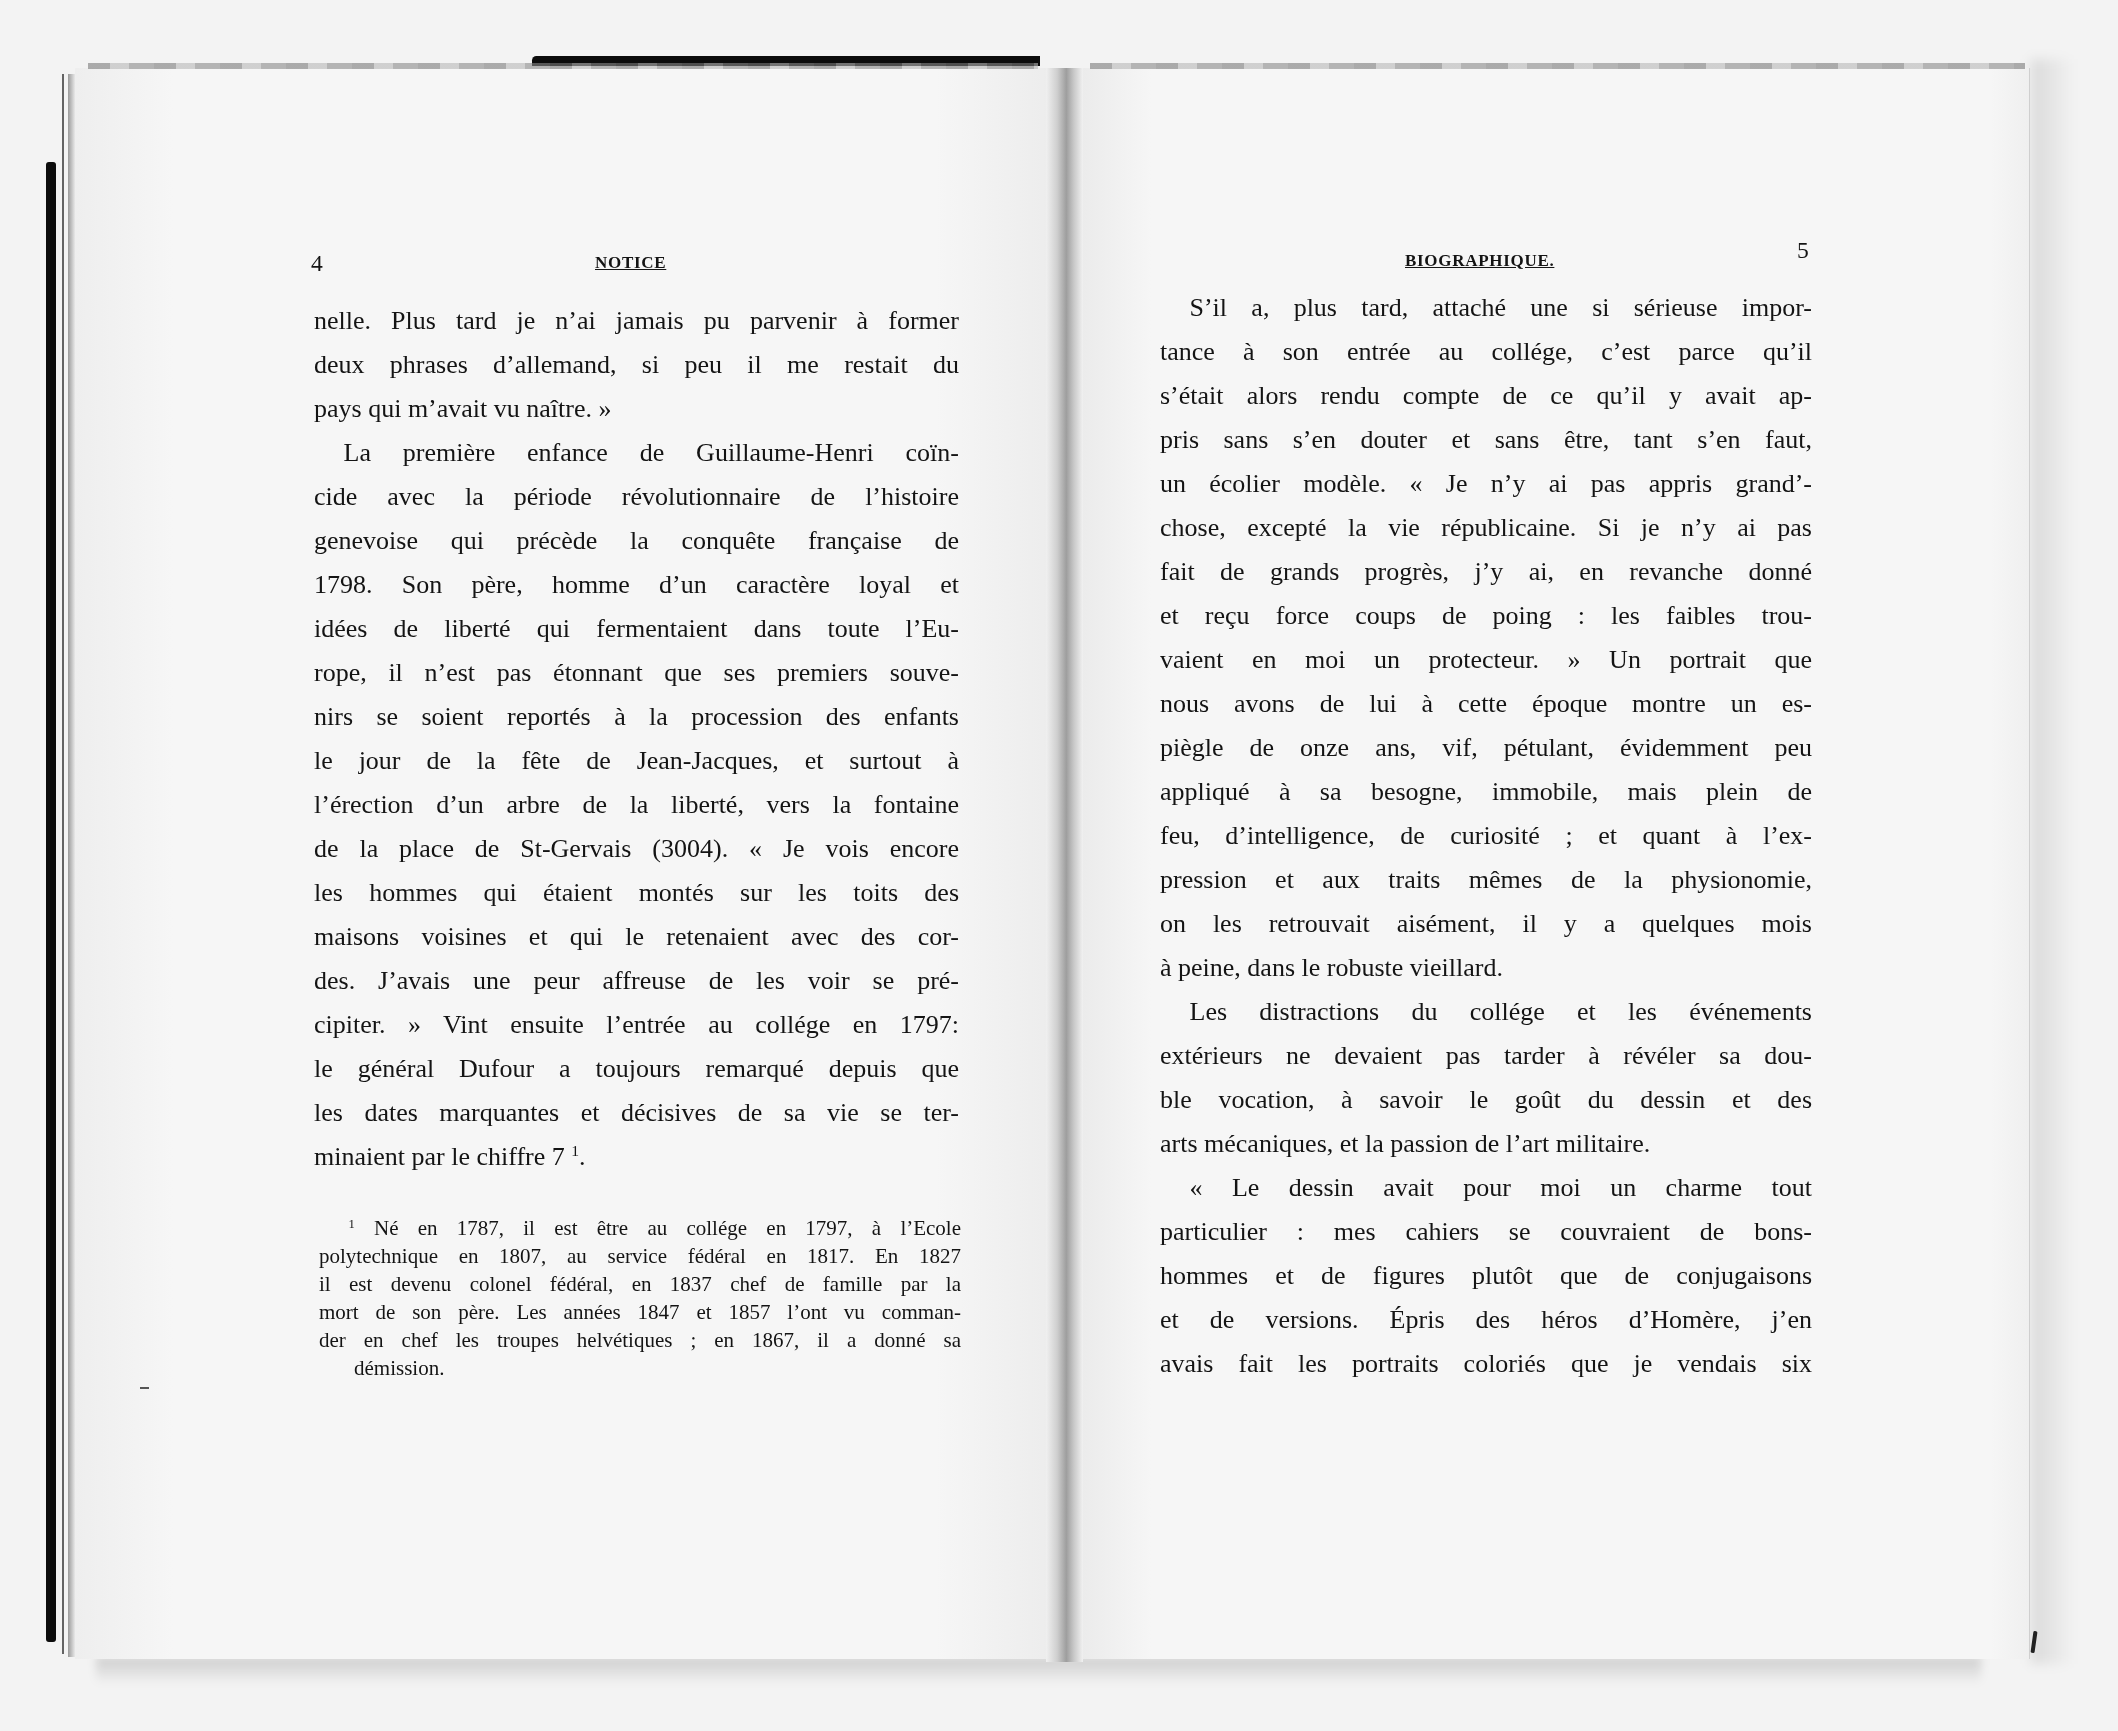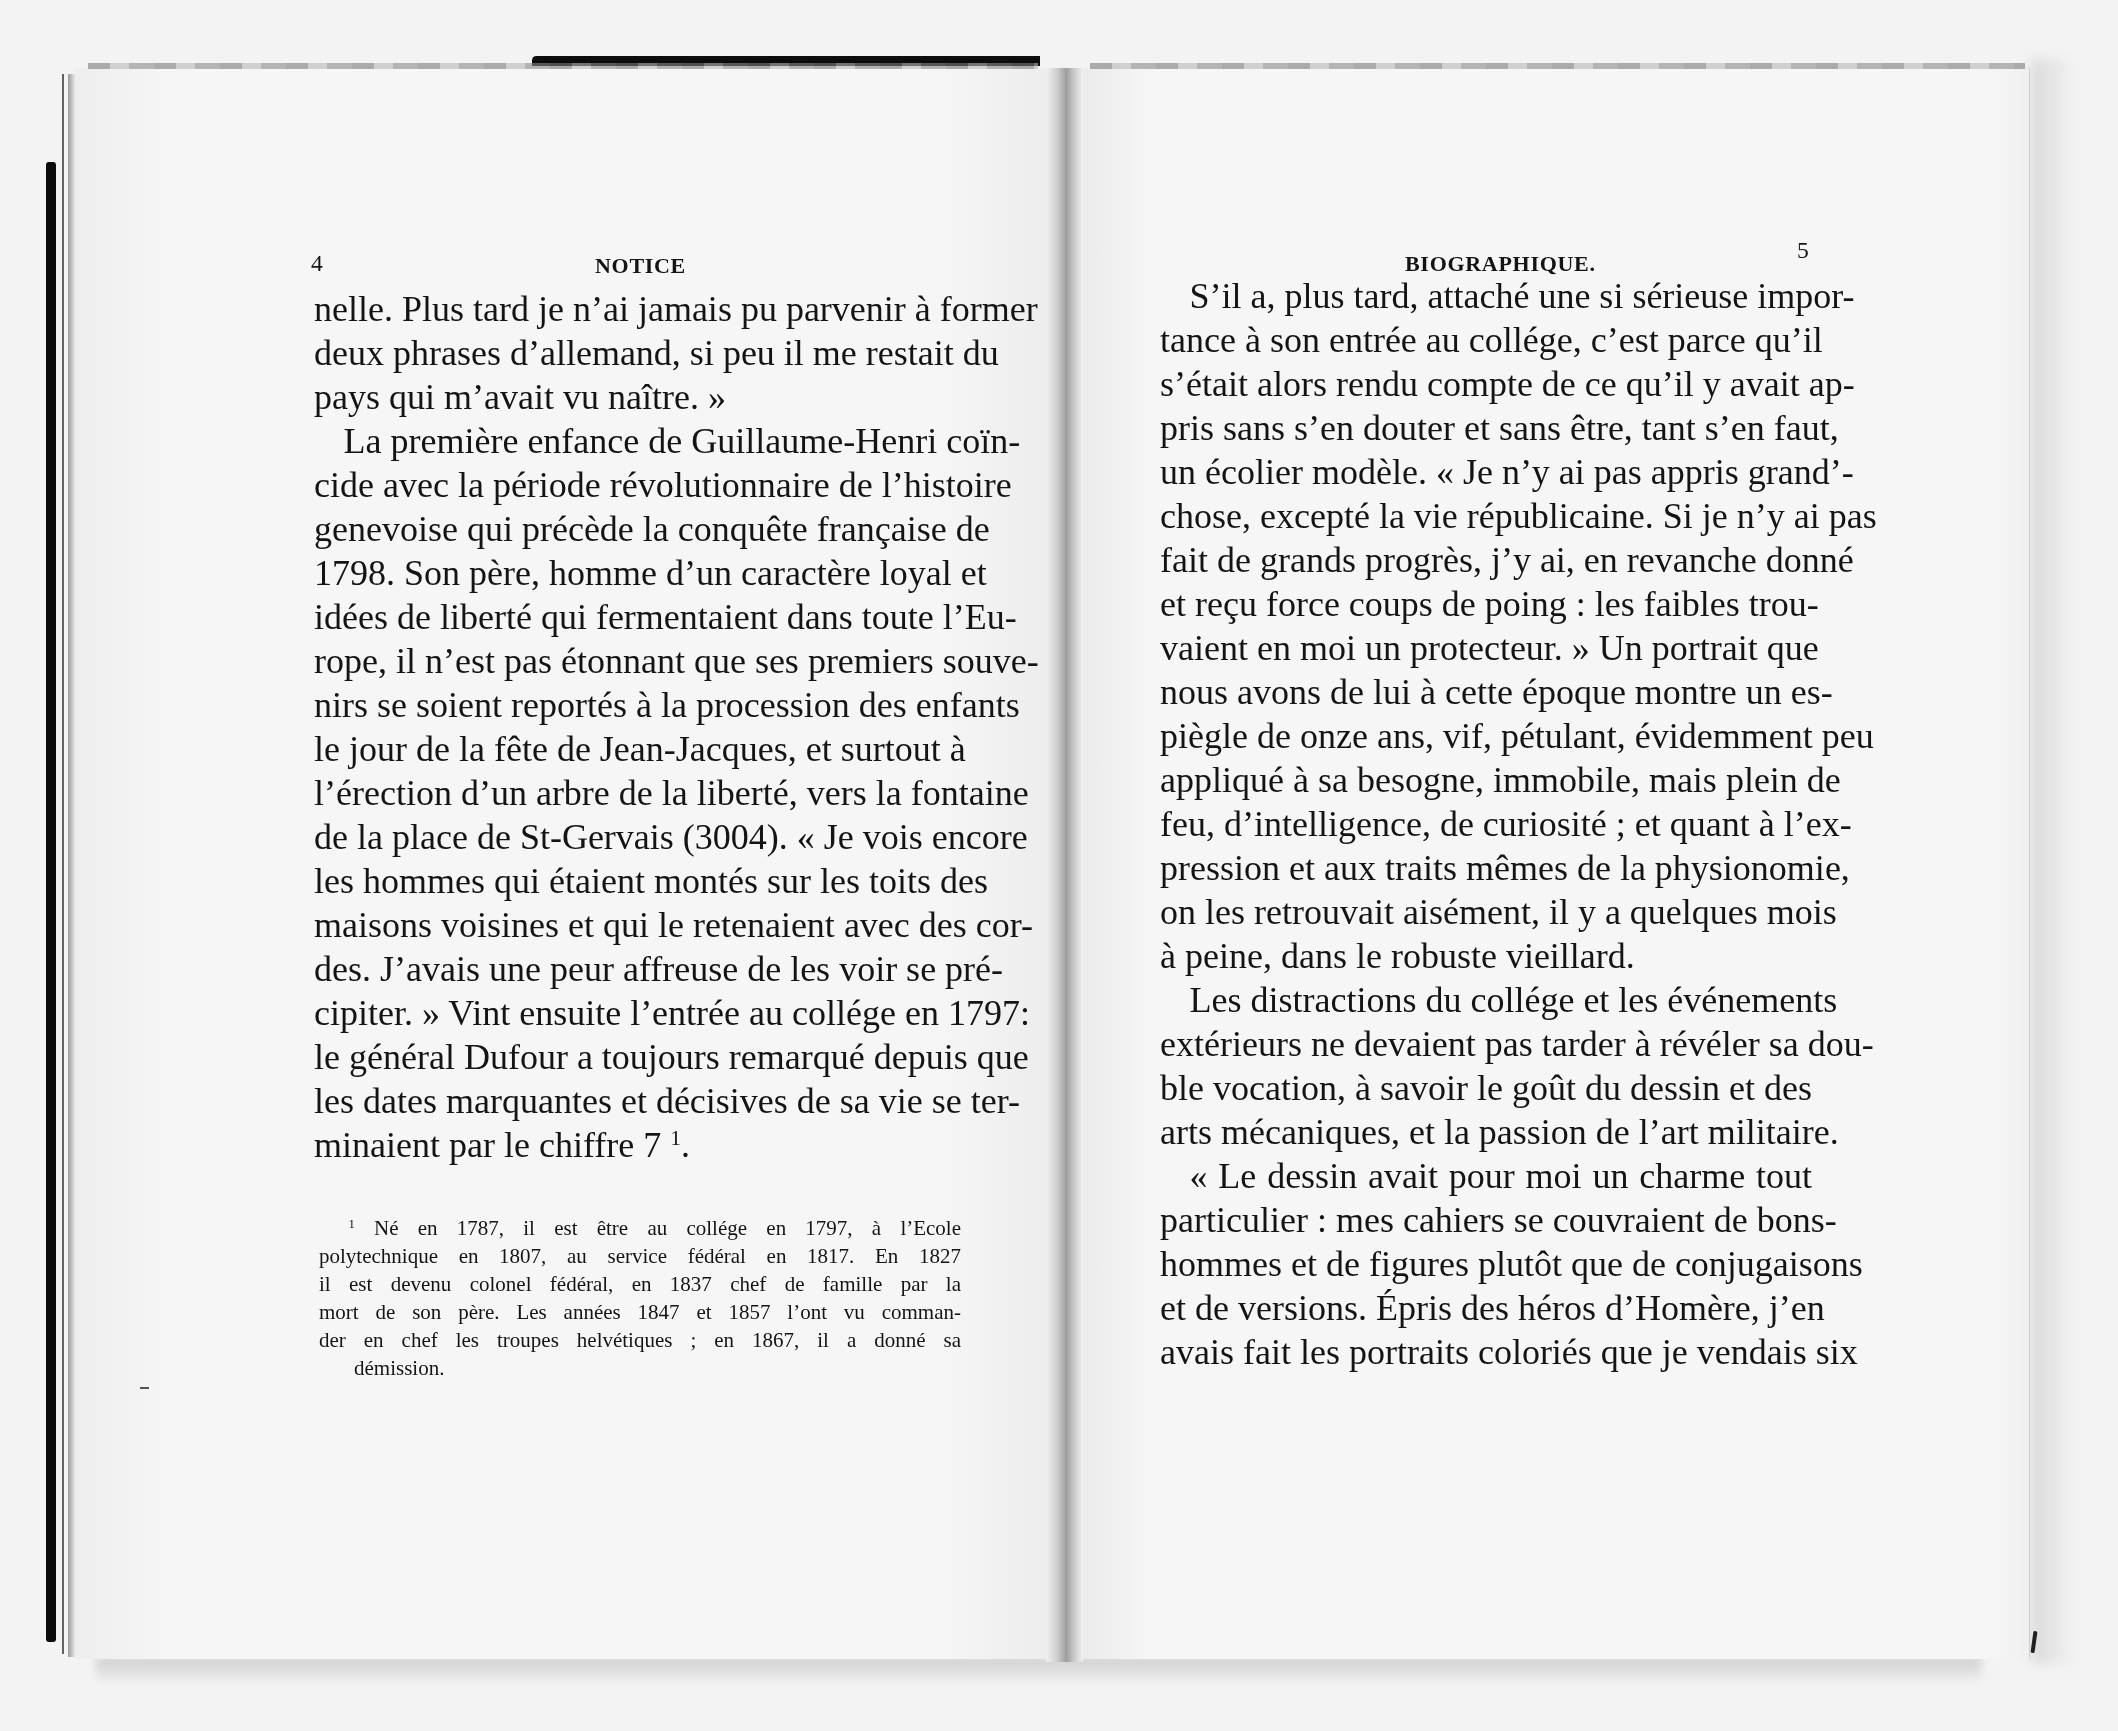--- a/index.html
+++ b/index.html
@@ -98,35 +98,37 @@
       position: absolute;
       left: 2032px; top: 1631px;
       width: 3.7px; height: 22px;
       background: #222;
       border-radius: 1.5px;
       transform: rotate(8deg);
     }
     
     .running-head {
       position: absolute;
-      font-size: 22px;
+      font-size: 17px;
       letter-spacing: 0.7px;
       font-weight: bold;
       text-transform: uppercase;
+      text-decoration: underline;
     }
     .folio {
       position: absolute;
       font-size: 23.6px;
     }
     
     .text-block {
       position: absolute;
-      font-size: 36px;
+      font-size: 26px;
       line-height: 44px;
       text-align: justify;
+      margin-top: 12px;
     }
     .text-block .line {
       display: block;
       white-space: nowrap;
       text-align-last: justify;
       height: 44px;
     }
     .text-block .line.last {
       text-align-last: left;
     }

